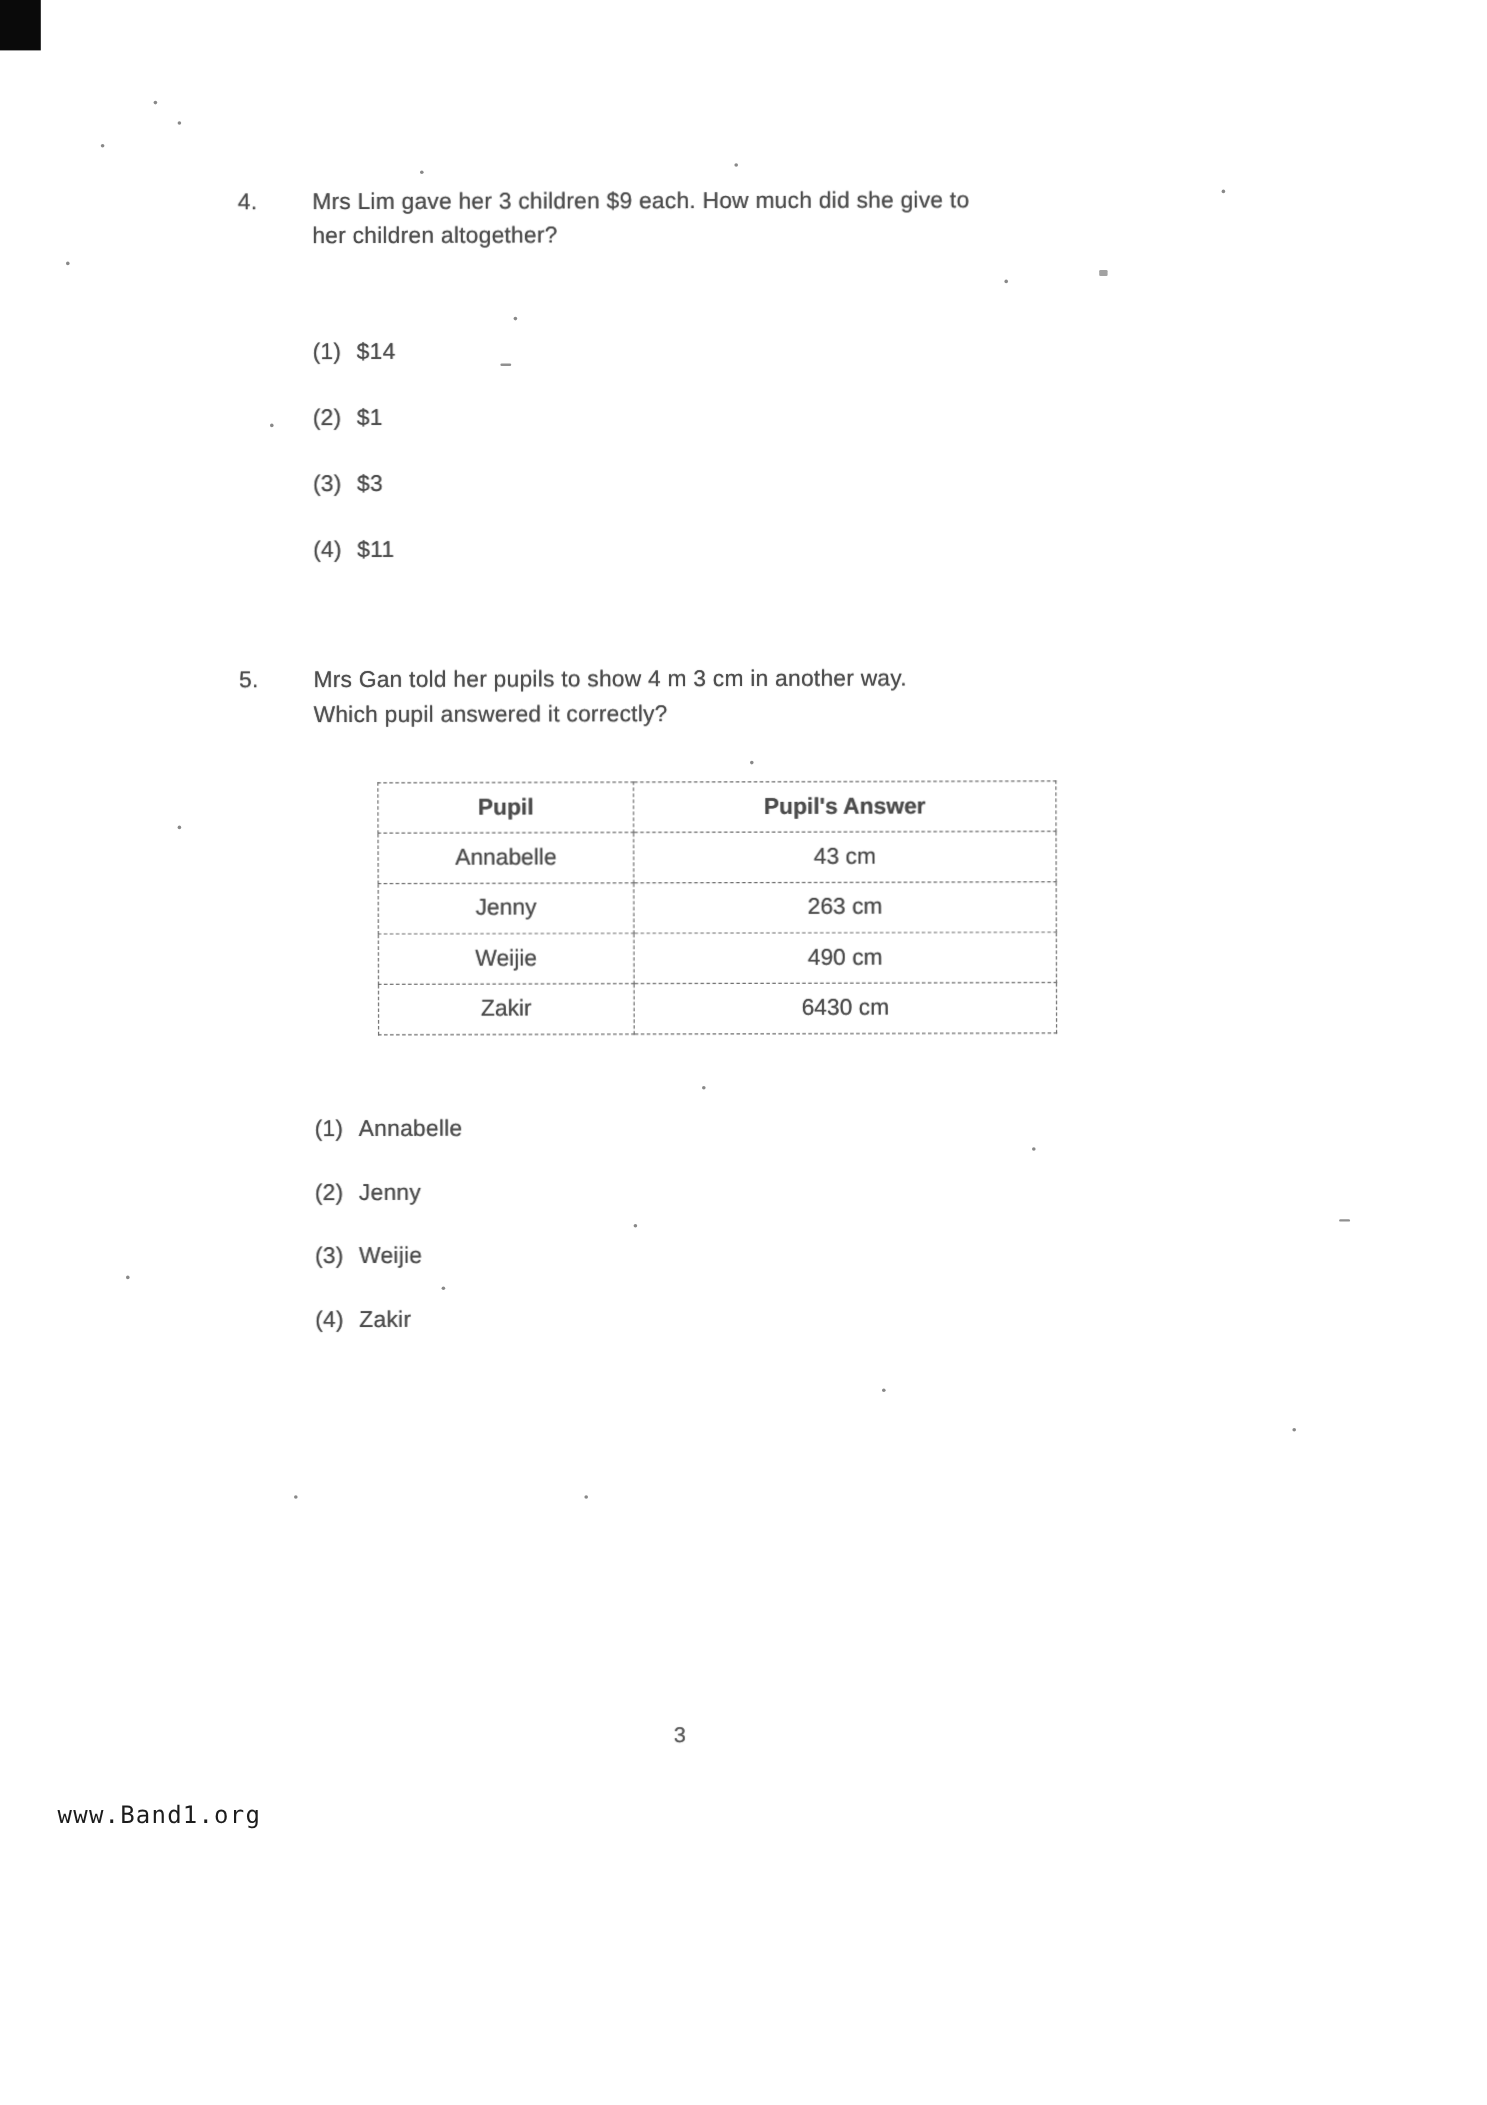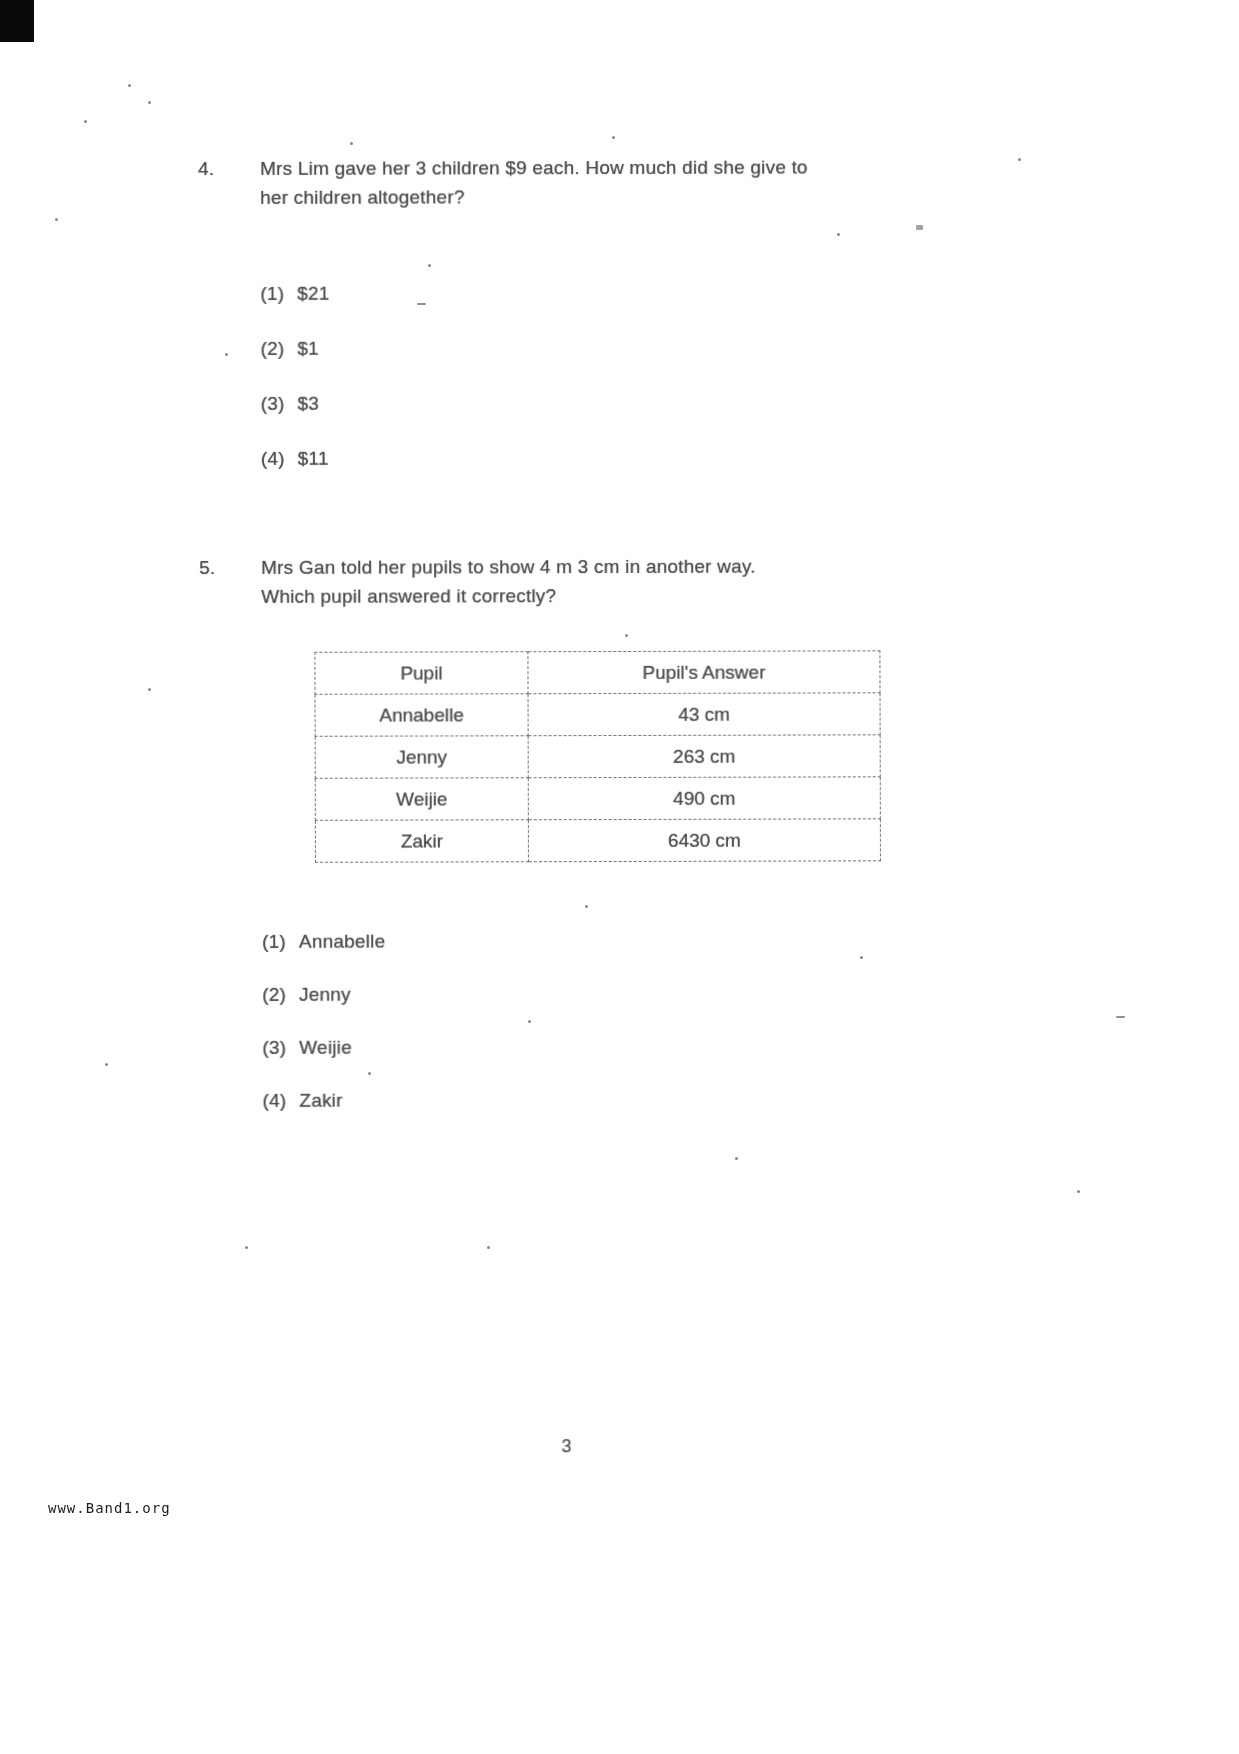--- a/index.html
+++ b/index.html
@@ -64,35 +64,35 @@
     font-size: 19px;
     color: #4c4c4c;
   }
   .answers-table th, .answers-table td {
     border: 1px dashed #6f6f6f;
     height: 41px;
     text-align: center;
     padding: 0 6px;
     font-weight: normal;
   }
-  .answers-table th { font-weight: normal; }
+  .answers-table th { font-weight: bold; }
   .answers-table .col-pupil { width: 200px; }
   .page-number {
     position: absolute;
     left: 560px;
     top: 1436px;
     font-size: 18px;
     color: #585858;
   }
   .footer-watermark {
     position: absolute;
     left: 48px;
     top: 1500px;
     font-family: "DejaVu Sans Mono", monospace;
-    font-size: 14px;
+    font-size: 20px;
     color: #1c1c1c;
     letter-spacing: 1px;
     filter: none;
     text-shadow: none;
   }
   .speck {
     position: absolute;
     width: 3px; height: 3px;
     border-radius: 50%;
     background: #555;
@@ -136,21 +136,21 @@
 
     <section class="question q4">
       <span class="qnum">4.</span>
       <div class="qtext">Mrs Lim gave her 3 children $9 each. How much did she give to
 her children altogether?</div>
     </section>
 
     <ul class="options options-q4">
       <li class="opt">
         <span>(1)</span>
-        <span>$21</span>
+        <span>$14</span>
       </li>
       <li class="opt">
         <span>(2)</span>
         <span>$1</span>
       </li>
       <li class="opt">
         <span>(3)</span>
         <span>$3</span>
       </li>
       <li class="opt">

